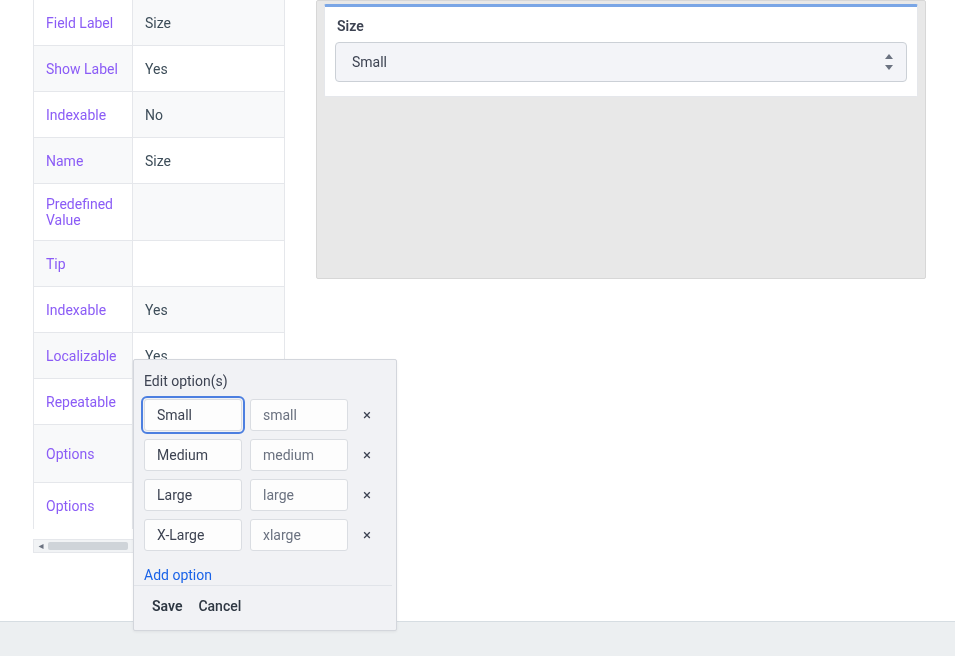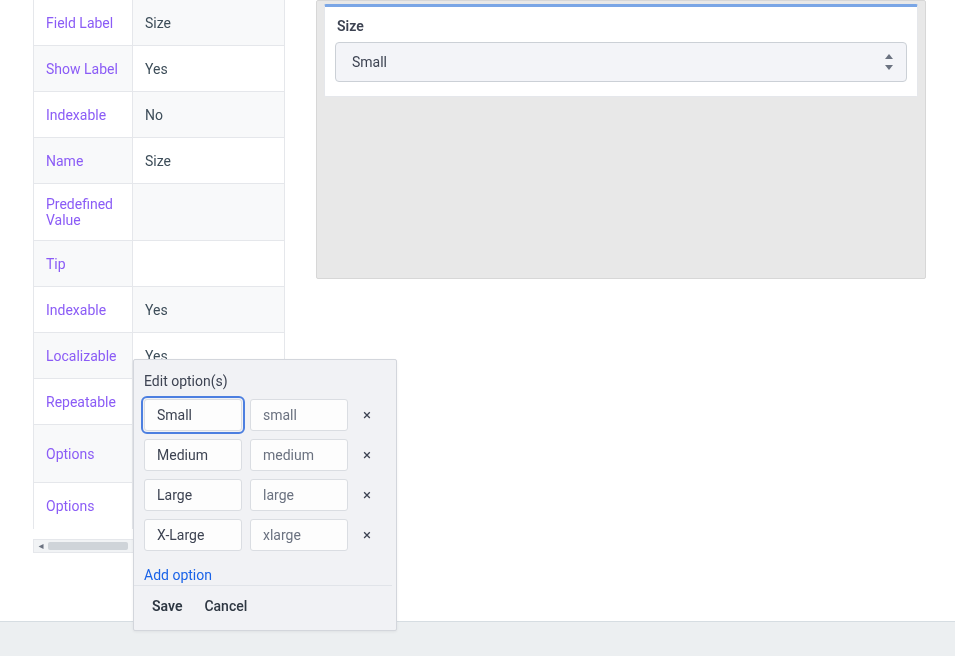--- a/index.html
+++ b/index.html
@@ -216,21 +216,21 @@
     cursor: pointer;
     display: inline-block;
   }
 
   .popover-actions {
     border-top: 1px solid #e1e4e9;
     margin-left: -10px;
     margin-right: -10px;
     padding: 12px 18px 16px 18px;
     display: flex;
-    gap: 22px;
+    gap: 16px;
   }
   .popover-actions .btn {
     color: #2e3742;
     font-weight: 600;
     cursor: pointer;
   }
   .popover-actions .btn.cancel { font-weight: 500; }
 
 </style>
 </head>

